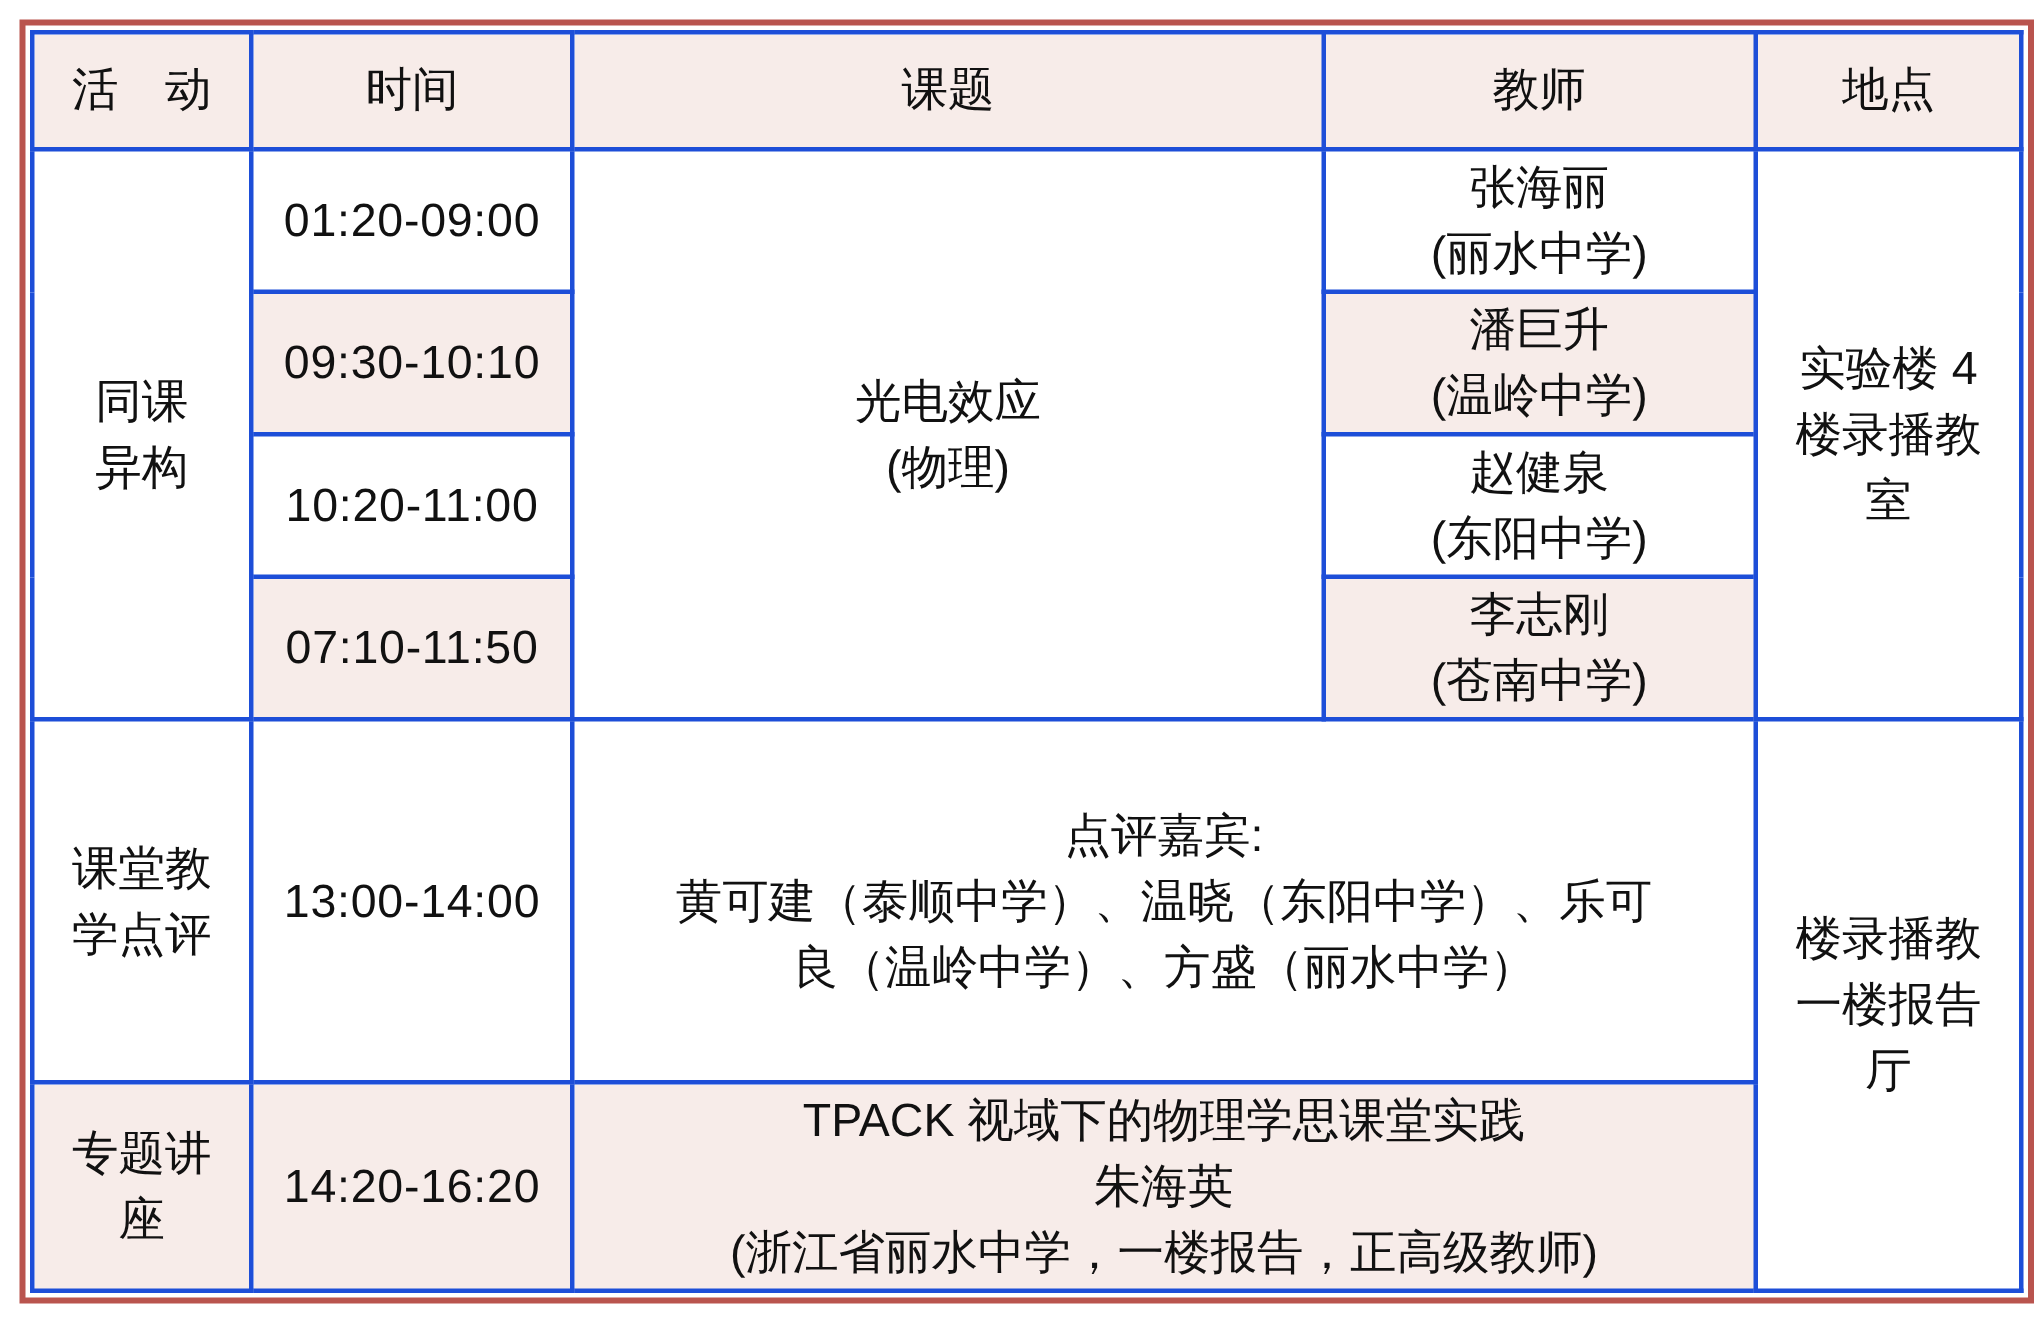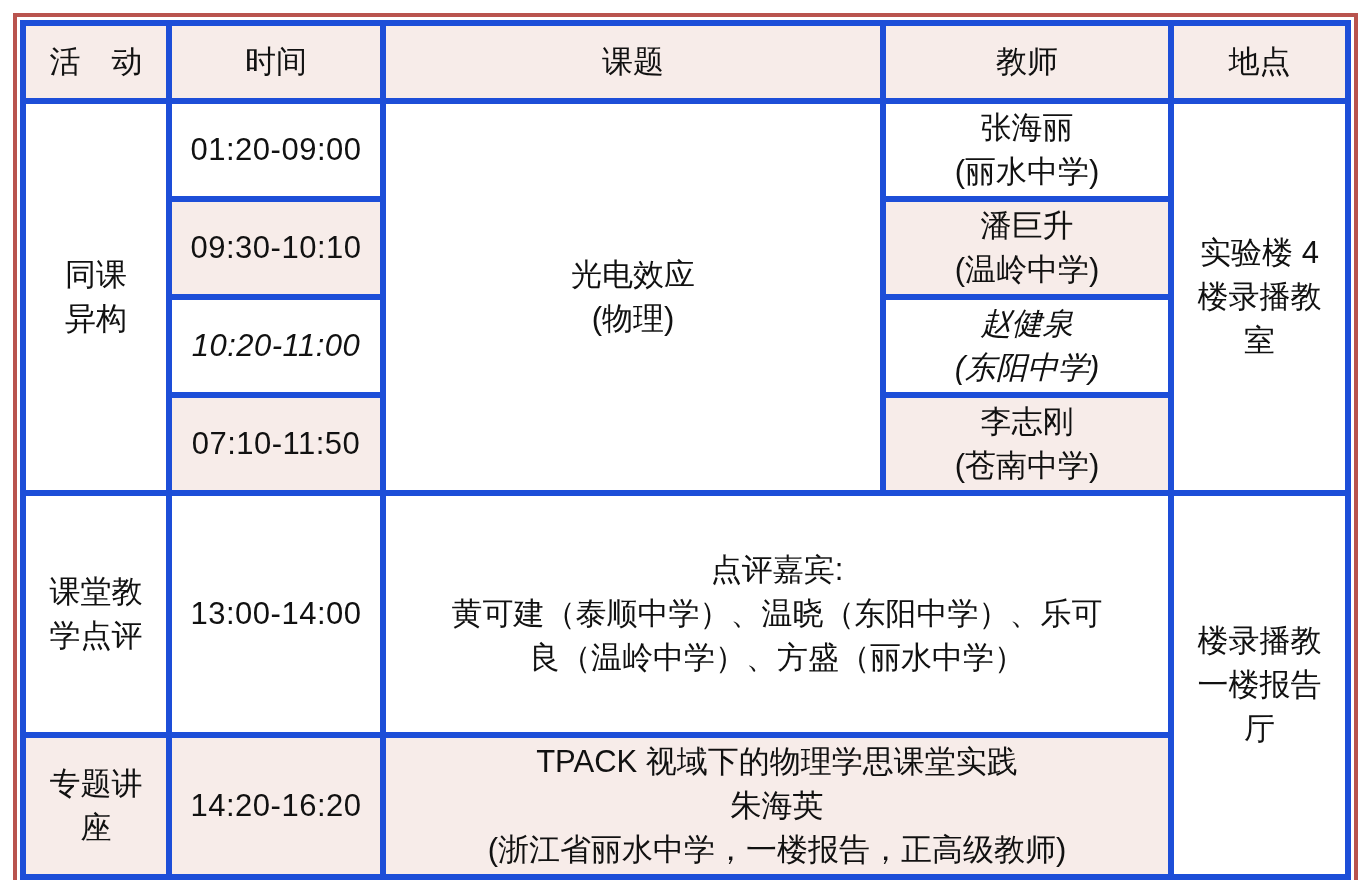--- a/index.html
+++ b/index.html
@@ -34,21 +34,21 @@
     background:#ffffff;
   }
   table.schedule col.c-activity{width:146px;}
   table.schedule col.c-time{width:214px;}
   table.schedule col.c-topic{width:500px;}
   table.schedule col.c-teacher{width:288px;}
   table.schedule col.c-location{width:177px;}
 
   table.schedule th,
   table.schedule td{
-    border:6px solid #1d4ed8;
+    border:3px solid #1d4ed8;
     text-align:center;
     vertical-align:middle;
     padding:2px 6px;
     white-space:pre-line;
     font-size:31px;
     line-height:1.42;
     font-weight:normal;
     overflow:hidden;
   }
   .pink{background:#f7ece9;}
@@ -128,21 +128,21 @@
 楼录播教
 室</td>
       </tr>
 
       <tr style="height:93px;margin-left:12px;">
         <td class="time-cell pink">09:30-10:10</td>
         <td class="teacher-cell pink">潘巨升
 (温岭中学)</td>
       </tr>
 
-      <tr style="height:95px;font-style:italic;">
+      <tr style="height:95px;">
         <td class="time-cell white">10:20-11:00</td>
         <td class="teacher-cell white">赵健泉
 (东阳中学)</td>
       </tr>
 
       <tr style="height:95px;">
         <td class="time-cell pink">07:10-11:50</td>
         <td class="teacher-cell pink">李志刚
 (苍南中学)</td>
       </tr>

